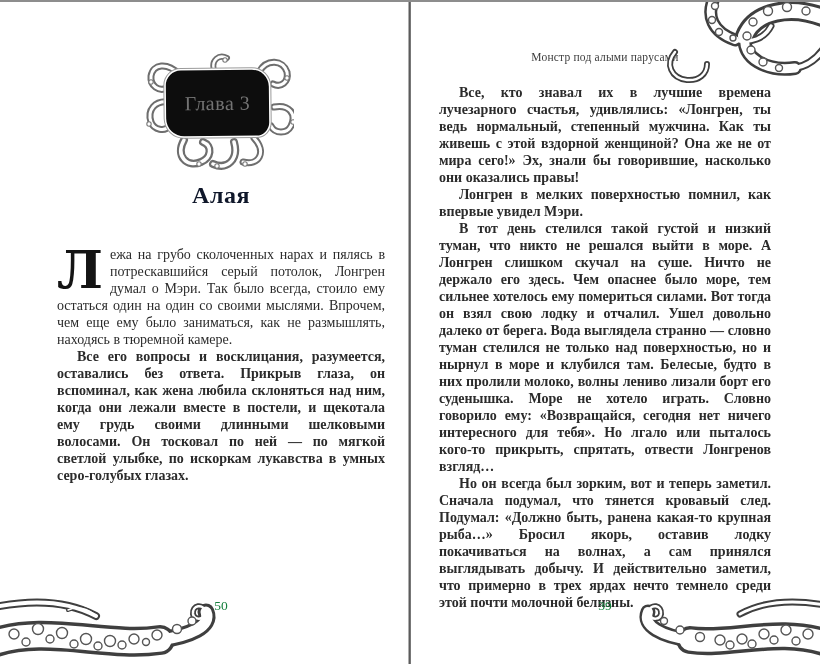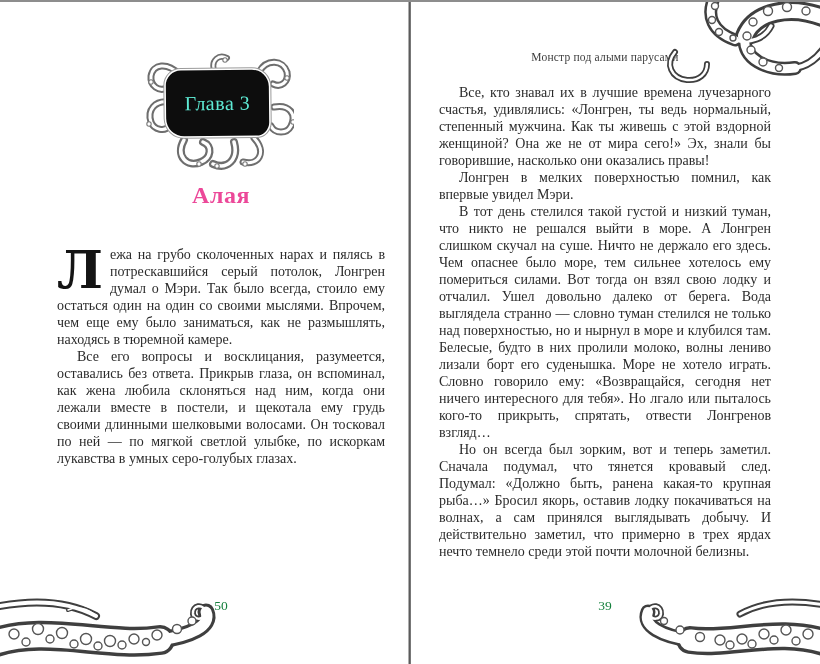--- a/index.html
+++ b/index.html
@@ -19,37 +19,37 @@
   
   .chapter-ornament { position:absolute; left:139px; top:50px; width:155px; height:118px; }
   .ornament-svg { position:absolute; left:0; top:0; width:155px; height:118px; }
   .plaque {
     position:absolute; left:27px; top:18px; width:103px; height:66px;
     background:#0d0d0d; border-radius:15px 17px 13px 18px;
     display:flex; align-items:center; justify-content:center;
     box-shadow:0 0 0 1.5px #ffffff, 0 0 0 2.5px #9a9a9a;
     transform:rotate(-0.6deg);
   }
-  .plaque-label { color:#5eead4; font-size:20px; letter-spacing:.5px; }
+  .plaque-label { color:#737373; font-size:20px; letter-spacing:.5px; }
 
   .chapter-title {
     position:absolute; top:180px; left:57px; width:328px; margin:0;
-    text-align:center; font-size:24px; font-weight:bold; color:#ec4899; letter-spacing:.5px;
+    text-align:center; font-size:24px; font-weight:bold; color:#0f172a; letter-spacing:.5px;
   }
 
   .running-header {
     position:absolute; top:49px; left:28px; width:332px; text-align:center;
     font-size:11.5px; color:#3d3d3d; letter-spacing:.2px;
   }
 
   .body-text { position:absolute; text-align:justify; font-size:14px; line-height:17px; }
   .page-left  .body-text { top:244px; left:57px; width:328px; }
   .page-right .body-text { top:82px;  left:28px; width:332px; }
   p.para { margin:0; }
-  p.indent { text-indent:20px; }
+  p.indent { text-indent:20px;font-weight:bold; }
   .dropcap {
     float:left; font-size:52px; line-height:42px; padding:3px 7px 0 0;
     font-weight:bold; color:#141414; font-family:"DejaVu Serif",serif;
   }
 
   .page-number { position:absolute; top:596px; text-align:center; font-size:13.5px; color:#15803d; }
   .page-left  .page-number { left:57px; width:328px; }
   .page-right .page-number { left:28px; width:332px; }
 
   

